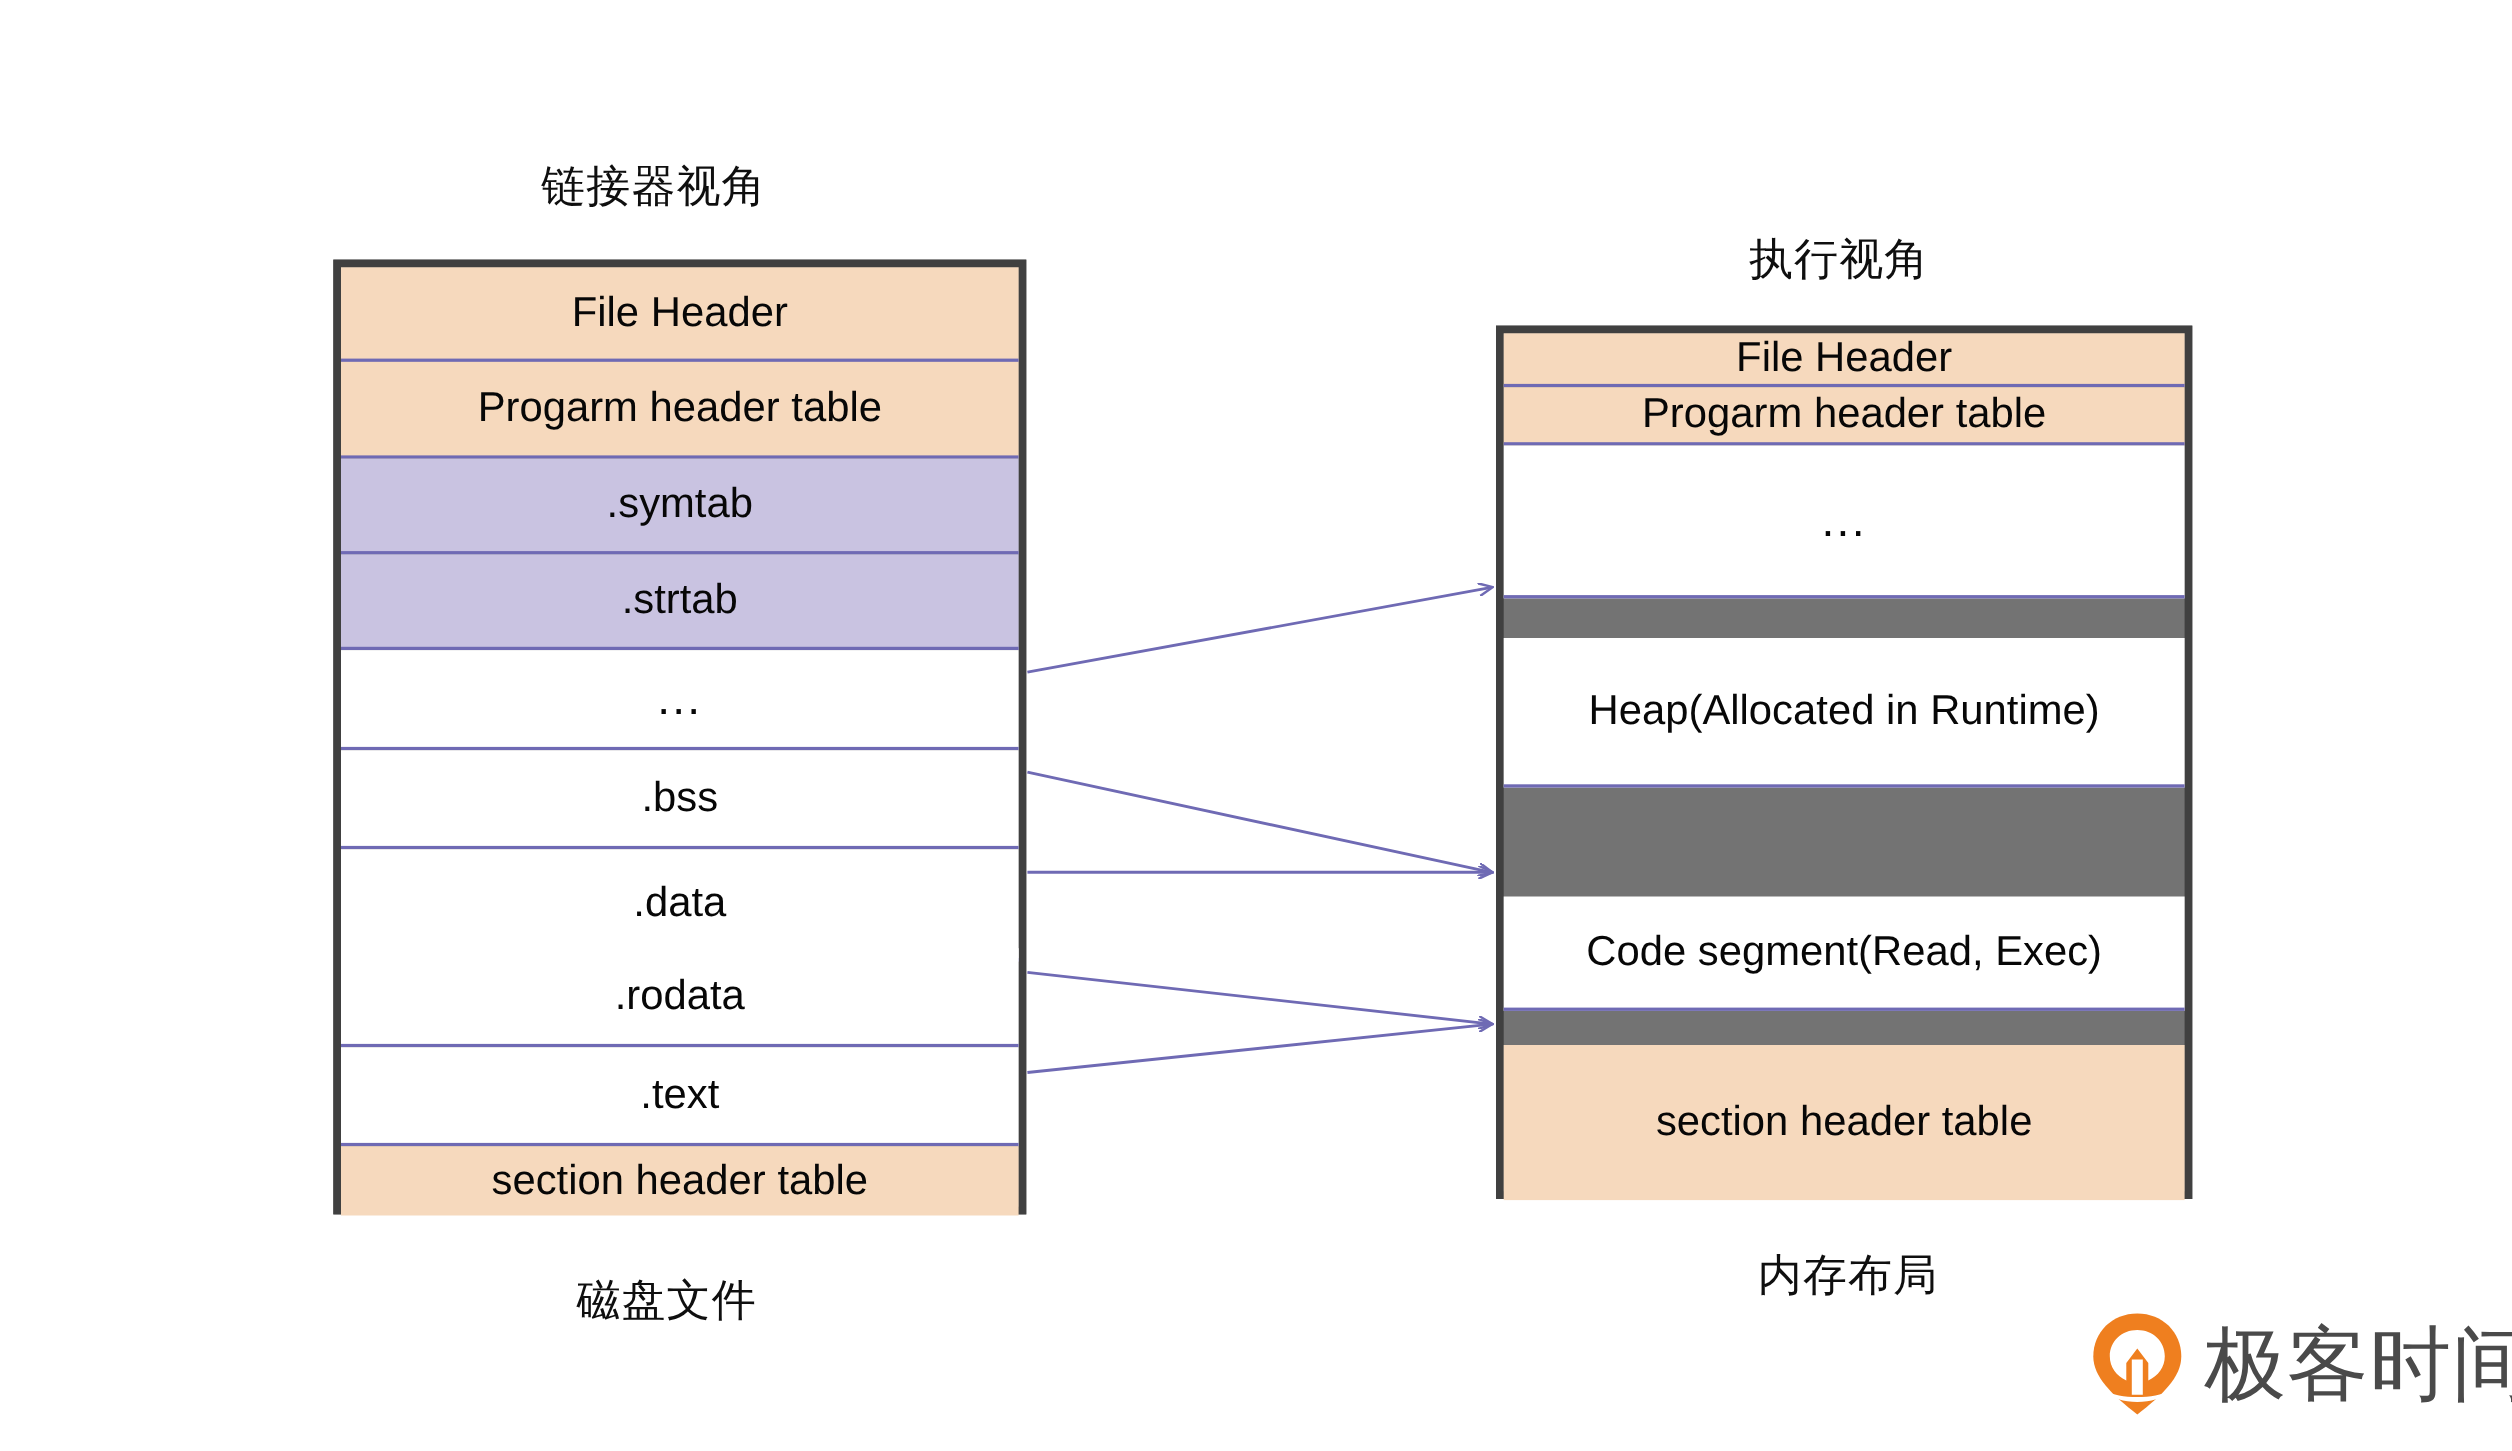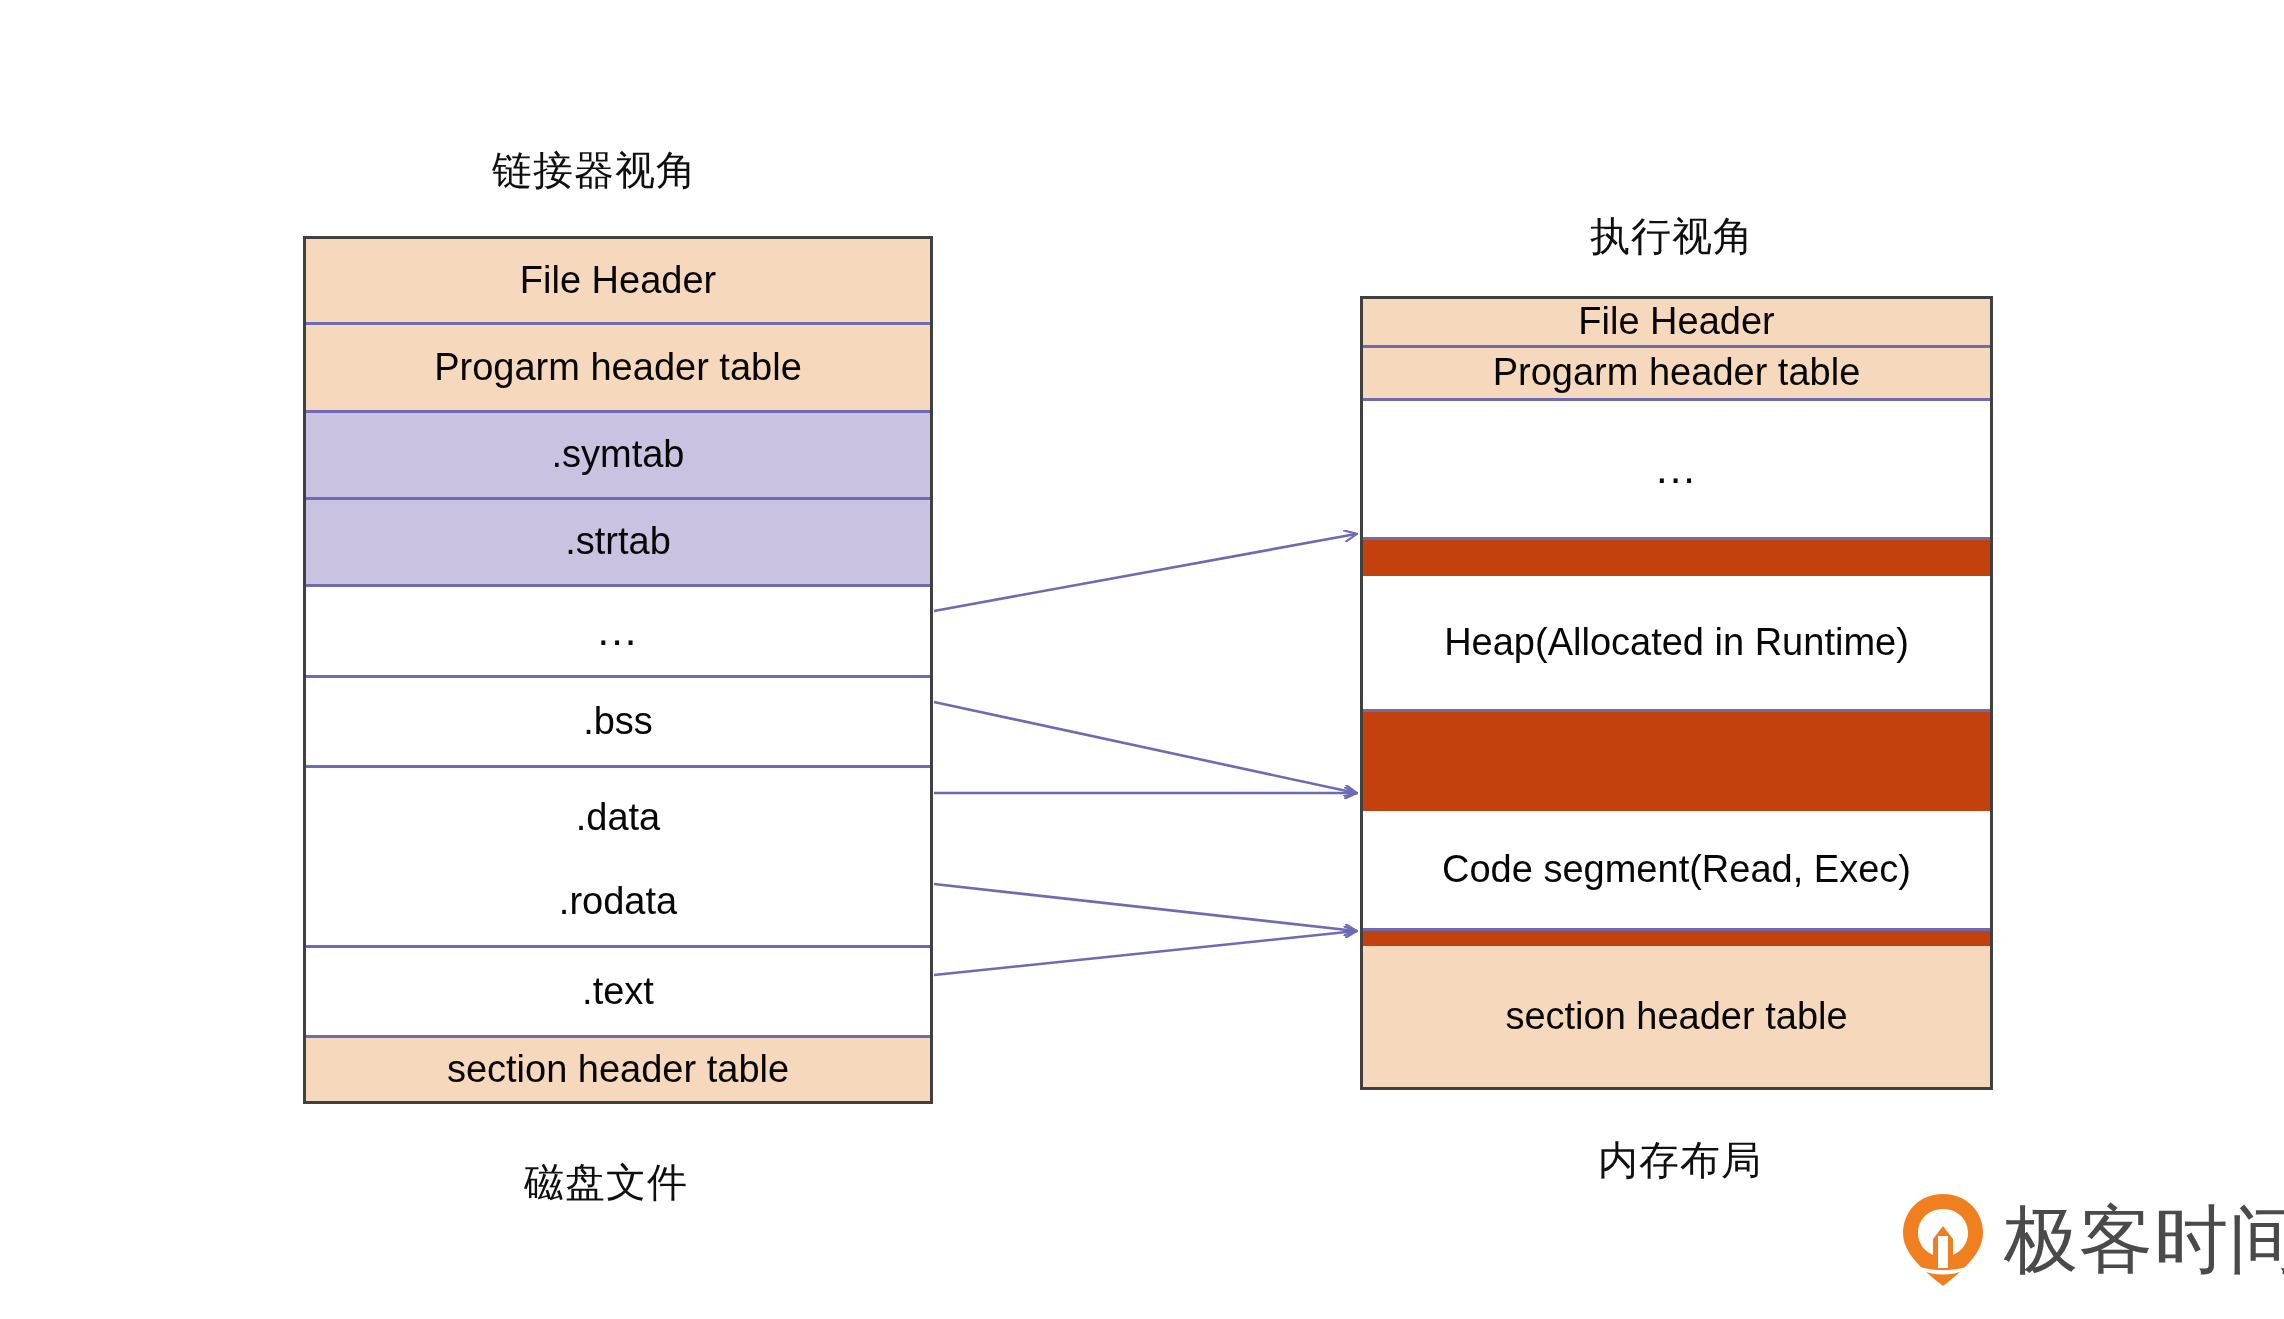--- a/index.html
+++ b/index.html
@@ -29,22 +29,22 @@
     font-size: 40px;
     line-height: 1;
     color: #0f0f0f;
     white-space: nowrap;
     letter-spacing: 1px;
   }
 
   .elf-table {
     position: absolute;
     box-sizing: border-box;
-    border: 3px solid #404040;
-    background: #c2410c;
+    border: 7px solid #404040;
+    background: #737373;
   }
 
   .elf-row {
     position: absolute;
     left: 0;
     box-sizing: border-box;
     display: flex;
     align-items: center;
     justify-content: center;
     border-bottom: 3px solid #6f6ab4;
@@ -169,21 +169,21 @@
 
     <div class="elf-row fill-white" style="top:102px; height:139px;">
       <span class="label dots">...</span>
     </div>
 
     <div class="elf-row fill-white" style="top:241px; height:136px;margin-top:36px;">
       <span class="label">Heap(Allocated in Runtime)</span>
     </div>
 
 
-    <div class="elf-row fill-white" style="top:512px; height:120px;">
+    <div class="elf-row fill-white" style="top:512px; height:104px;">
       <span class="label">Code segment(Read, Exec)</span>
     </div>
 
     <div class="elf-row fill-orange" style="top:647px; height:141px;">
       <span class="label">section header table</span>
     </div>
   </div>
 
   <div class="caption" style="left:1598px; top:1140px;">内存布局</div>
 

